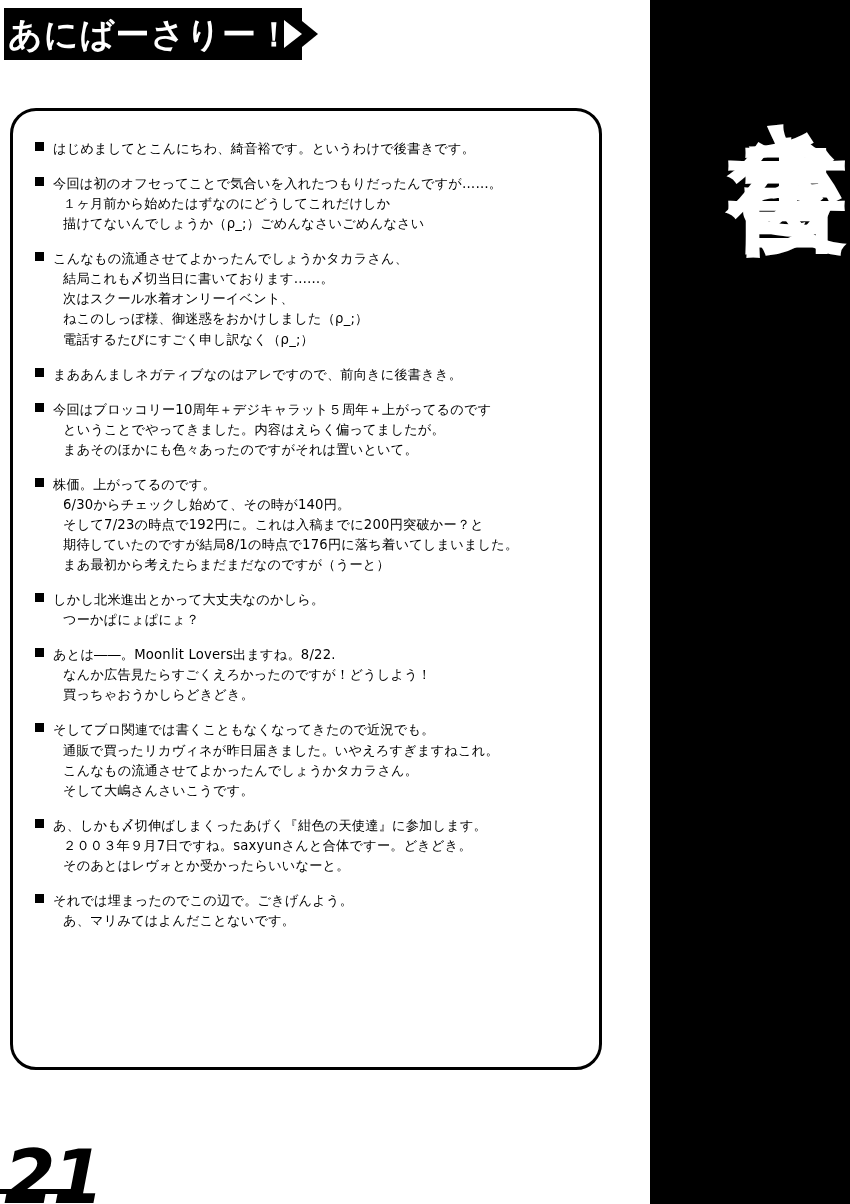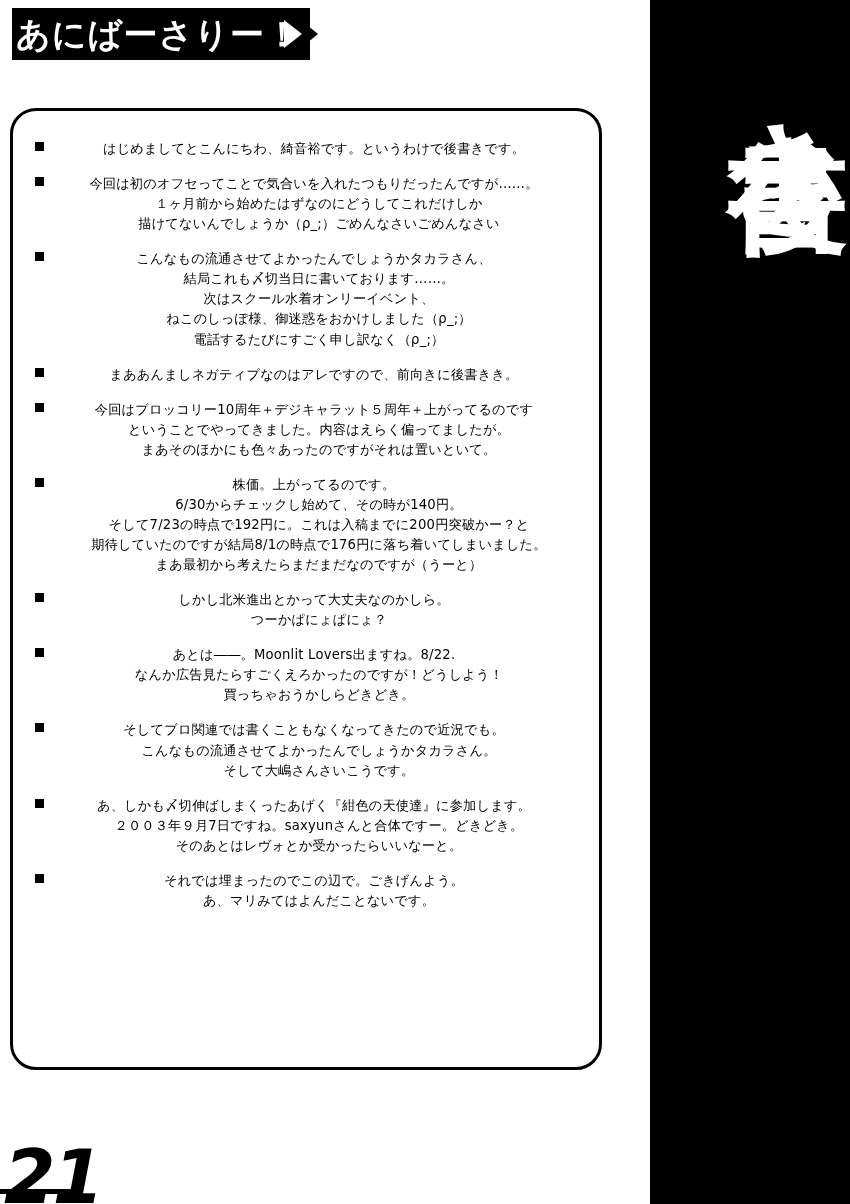--- a/index.html
+++ b/index.html
@@ -37,21 +37,21 @@
     writing-mode: vertical-rl;
     text-orientation: upright;
     height: 470px;
     font-family: "DejaVu Sans", "Liberation Sans", sans-serif;
   }
 
   
   #header-banner {
     position: absolute;
     top: 8px;
-    left: 12px;
+    left: 4px;
     height: 52px;
     background: #000000;
     color: #ffffff;
     font-size: 34px;
     font-weight: bold;
     line-height: 52px;
     padding: 0 10px 0 4px;
     letter-spacing: 1px;
     white-space: nowrap;
   }
@@ -91,21 +91,20 @@
   }
 
   .para {
     position: relative;
     margin: 0 0 15px 0;
     padding-left: 18px;
     font-size: 13.2px;
     line-height: 1.52;
     color: #000000;
     letter-spacing: 0.2px;
-    text-align: center;
   }
   .para .bullet {
     position: absolute;
     left: 0;
     top: 3px;
     width: 9px;
     height: 9px;
     background: #000000;
   }
   .para .line {
@@ -200,20 +199,21 @@
     </div>
     <div class="para">
       <span class="bullet"></span>
       <span class="line">あとは――。Moonlit Lovers出ますね。8/22.</span>
       <span class="line indent">なんか広告見たらすごくえろかったのですが！どうしよう！</span>
       <span class="line indent">買っちゃおうかしらどきどき。</span>
     </div>
     <div class="para">
       <span class="bullet"></span>
       <span class="line">そしてブロ関連では書くこともなくなってきたので近況でも。</span>
+      <span class="line indent">通販で買ったリカヴィネが昨日届きました。いやえろすぎますねこれ。</span>
       <span class="line indent">こんなもの流通させてよかったんでしょうかタカラさん。</span>
       <span class="line indent">そして大嶋さんさいこうです。</span>
     </div>
     <div class="para">
       <span class="bullet"></span>
       <span class="line">あ、しかも〆切伸ばしまくったあげく『紺色の天使達』に参加します。</span>
       <span class="line indent">２００３年９月7日ですね。saxyunさんと合体ですー。どきどき。</span>
       <span class="line indent">そのあとはレヴォとか受かったらいいなーと。</span>
     </div>
     <div class="para">

